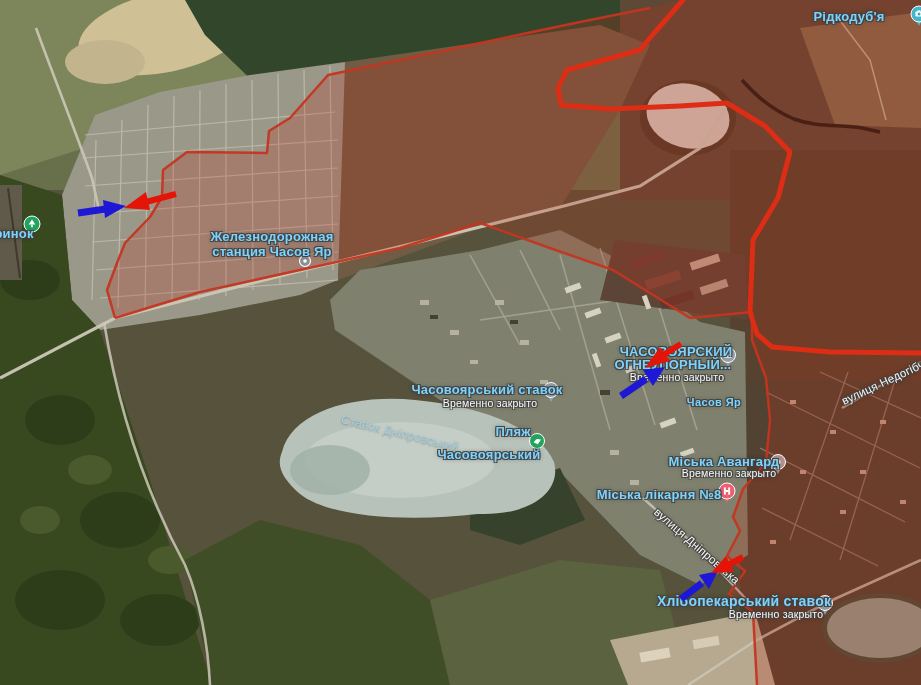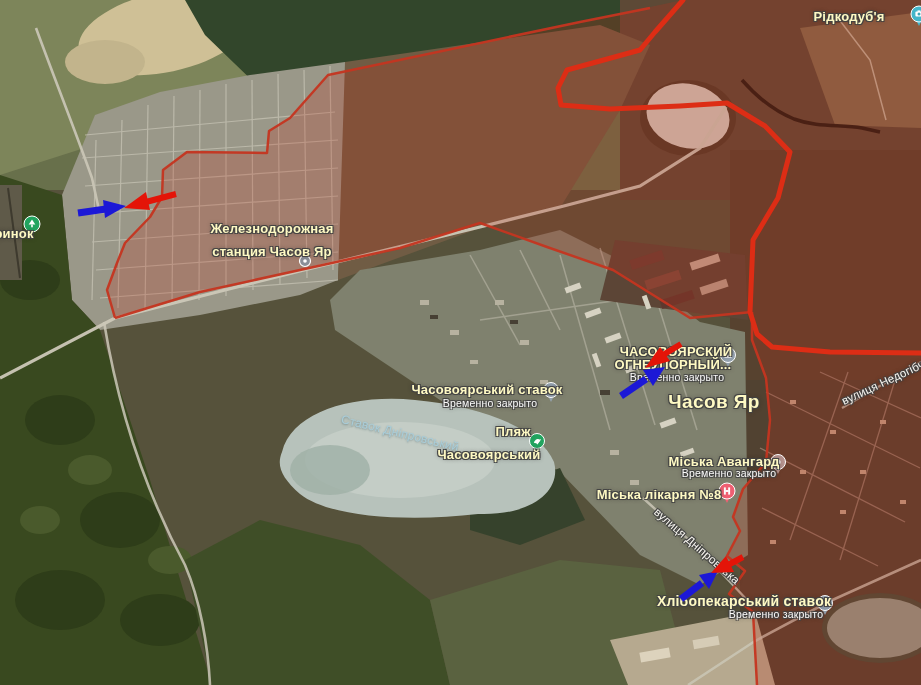--- a/index.html
+++ b/index.html
@@ -1,25 +1,25 @@
 <!DOCTYPE html>
 <html><head>
 <meta charset="utf-8">
 <style>
   html,body{margin:0;padding:0;background:#1e1e1e}
   .map{position:relative;width:921px;height:685px;overflow:hidden;
        font-family:"Liberation Sans",sans-serif;background:#56523b}
   .layer{position:absolute;left:0;top:0;width:921px;height:685px}
   .lbl{position:absolute;transform:translate(-50%,-50%);white-space:nowrap;
-       color:#fef9c3;font-size:13px;font-weight:700;letter-spacing:.2px;
+       color:#7dd3fc;font-size:13px;font-weight:700;letter-spacing:.2px;
        text-shadow:-1px -1px 0 rgba(66,66,66,.95),1px -1px 0 rgba(66,66,66,.95),
                    -1px 1px 0 rgba(66,66,66,.95),1px 1px 0 rgba(66,66,66,.95),
                    0 0 4px rgba(40,40,40,.7)}
   .closed{font-size:10.5px;font-weight:400;color:#fbfbfb}
-  .town{font-size:19px;letter-spacing:.4px}
+  .town{font-size:11px;letter-spacing:.4px}
   .street{font-size:11.5px;font-weight:400;color:#f6f4ef}
   .water{font-size:12px;font-weight:400;color:#a9cdd9;
          text-shadow:0 1px 2px rgba(40,70,80,.45)}
   svg{display:block}
 </style>
 </head>
 <body>
 
 <div class="map">
 
@@ -236,21 +236,21 @@
     <g transform="translate(32,224)">
       <polygon points="-3,6 3,6 0,12" fill="#22a45f"></polygon>
       <circle r="8" stroke="#fff" stroke-width="1" fill="#22a45f"></circle>
       <path d="M0,-4.6 L3.3,0.6 L-3.3,0.6 Z" fill="#fff"></path>
       <rect x="-0.8" y="0.6" width="1.6" height="2.7" fill="#fff"></rect>
     </g>
   </svg>
 
   <div class="lbl" style="left:849px;top:16px">Рідкодуб'я</div>
 
-  <div class="lbl" style="left:272px;top:228px">Железнодорожная</div>
+  <div class="lbl" style="left:272px;top:236px">Железнодорожная</div>
   <div class="lbl" style="left:272px;top:251px">станция Часов Яр</div>
 
   <div class="lbl" style="left:487px;top:389px">Часовоярський ставок</div>
   <div class="lbl closed" style="left:490px;top:403px">Временно закрыто</div>
 
   <div class="lbl caps" style="left:676px;top:351px">ЧАСОВОЯРСКИЙ</div>
   <div class="lbl caps" style="left:673px;top:364px">ОГНЕУПОРНЫЙ...</div>
   <div class="lbl closed" style="left:677px;top:377px">Временно закрыто</div>
 
   <div class="lbl town" style="left:714px;top:402px">Часов Яр</div>

